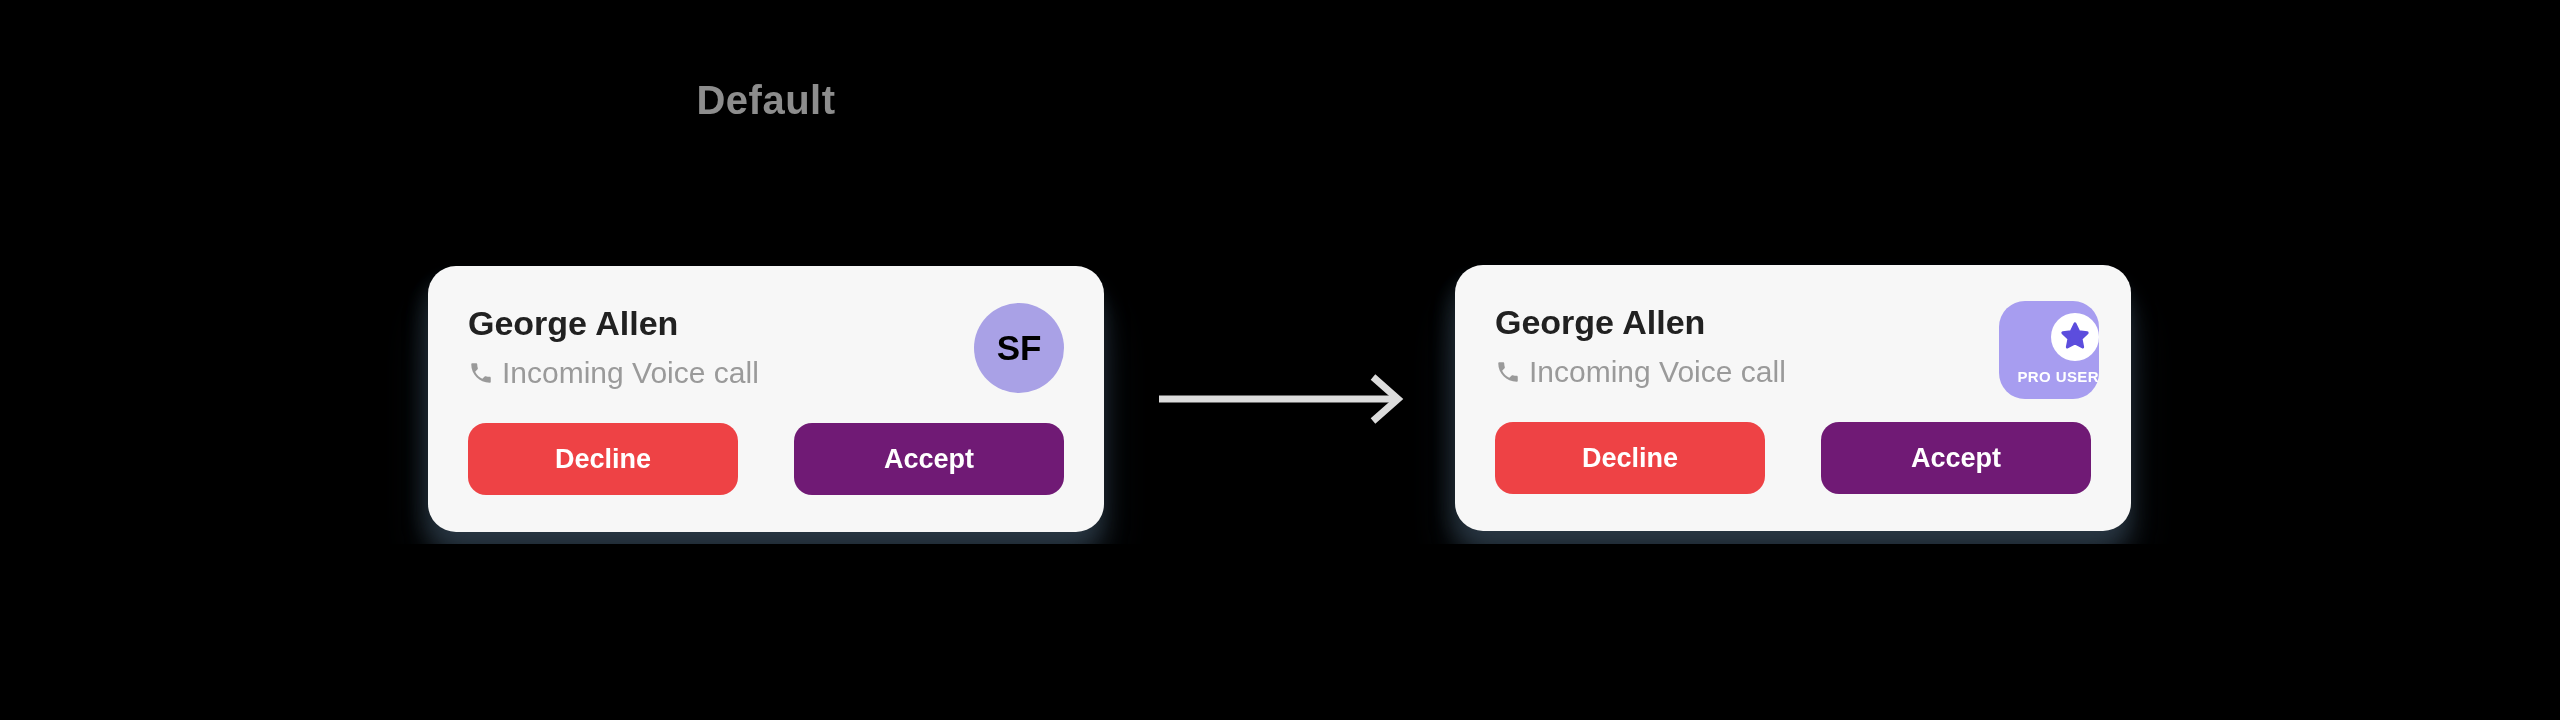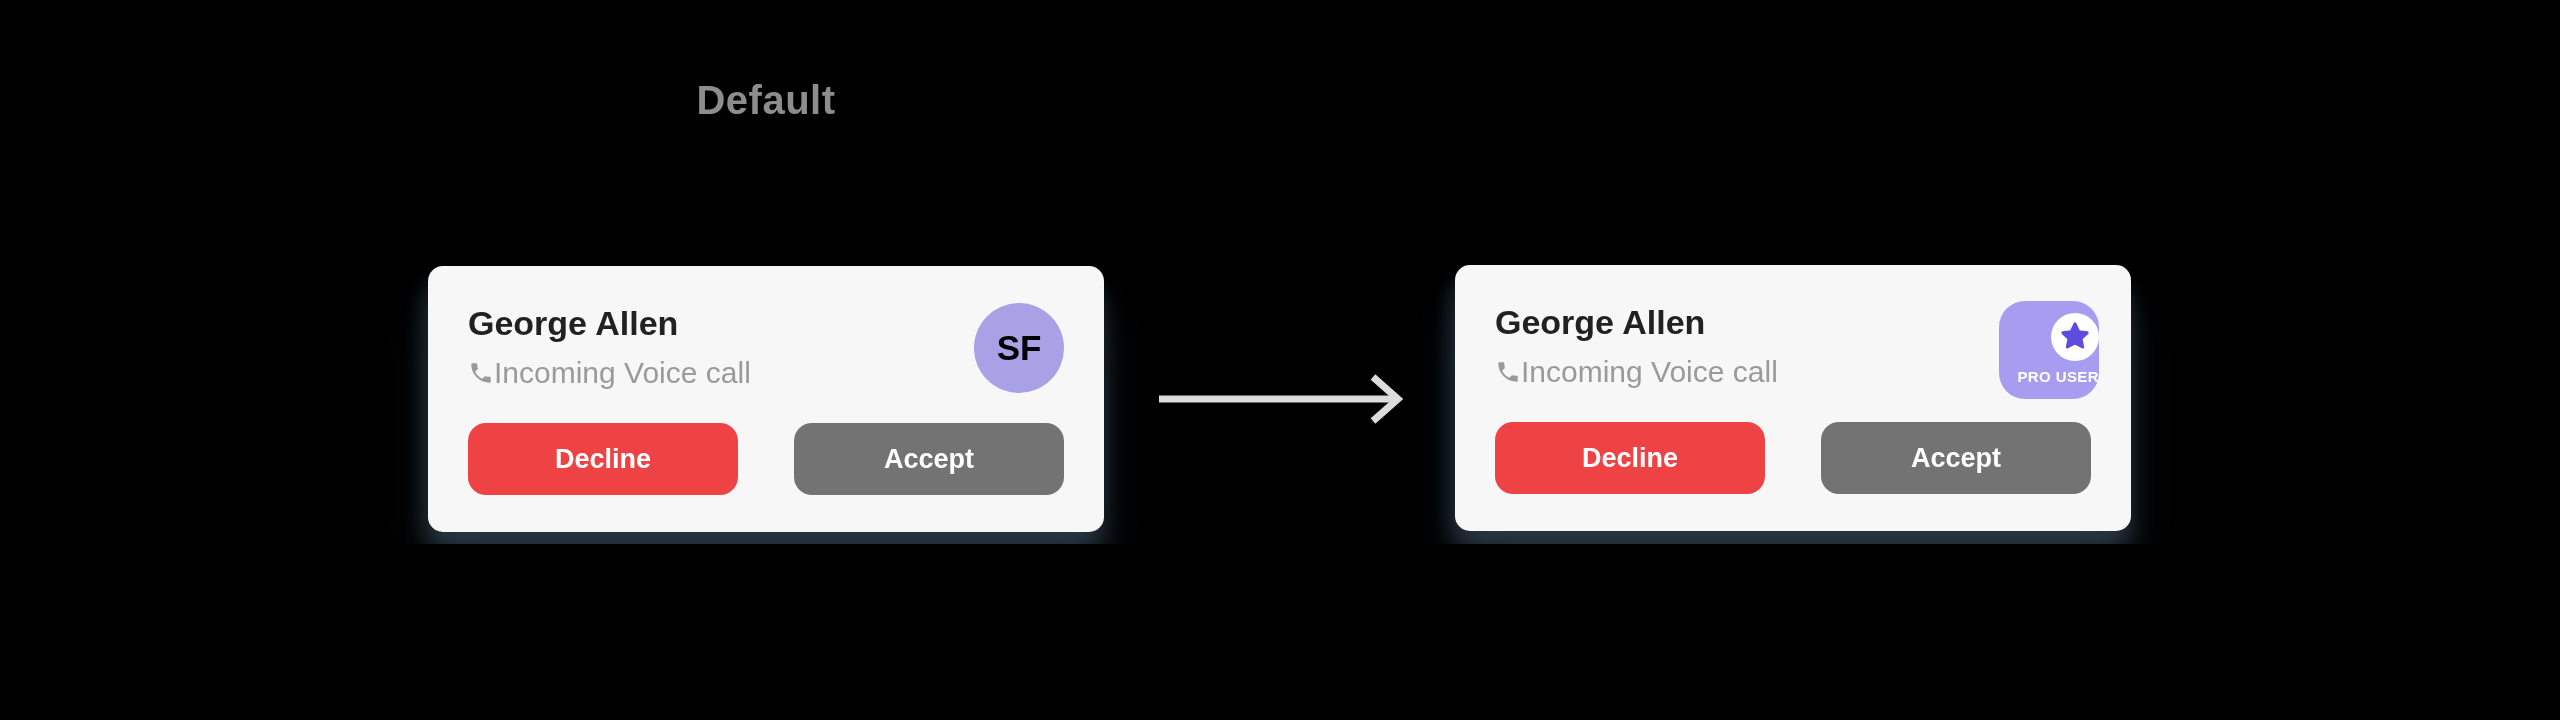--- a/index.html
+++ b/index.html
@@ -27,21 +27,21 @@
     letter-spacing: 0.5px;
   }
   .section-title.default { left: 428px; }
   .section-title.custom  { left: 1455px; }
 
   .card {
     position: absolute;
     width: 676px;
     height: 266px;
     background: #f7f7f7;
-    border-radius: 15px;
+    border-radius: 28px;
     box-sizing: border-box;
     padding: 36px 40px 37px 40px;
     display: flex;
     flex-direction: column;
     justify-content: space-between;
     box-shadow:
       0 22px 26px -4px rgba(42, 56, 68, 0.95),
       0 40px 52px -6px rgba(34, 47, 58, 0.60),
       -6px 10px 22px rgba(36, 50, 60, 0.45);
   }
@@ -55,21 +55,21 @@
   }
   .caller-name {
     font-size: 34px;
     font-weight: 700;
     color: #212121;
     line-height: 42px;
   }
   .call-type-row {
     display: flex;
     align-items: center;
-    gap: 0;
+    gap: 8px;
     margin-top: 10px;
   }
   .phone-icon-svg {
     width: 26px;
     height: 26px;
     flex: 0 0 auto;
   }
   .call-type-text {
     font-size: 30px;
     font-weight: 400;
@@ -135,21 +135,21 @@
     font-family: "Liberation Sans", "DejaVu Sans", sans-serif;
     font-size: 27px;
     font-weight: 700;
     color: #ffffff;
     cursor: pointer;
     display: flex;
     align-items: center;
     justify-content: center;
   }
   .call-btn.decline { background: #ee4245; }
-  .call-btn.accept  { background: #737373; }
+  .call-btn.accept  { background: #701a75; }
 
   .transition-arrow {
     position: absolute;
     left: 1154px;
     top: 354px;
     width: 252px;
     height: 90px;
   }
 </style>
 </head>

